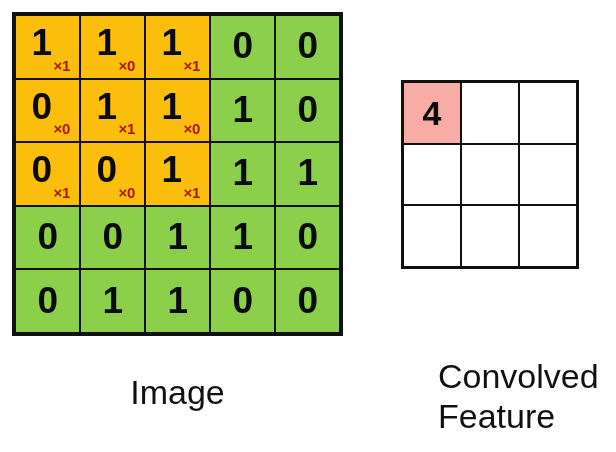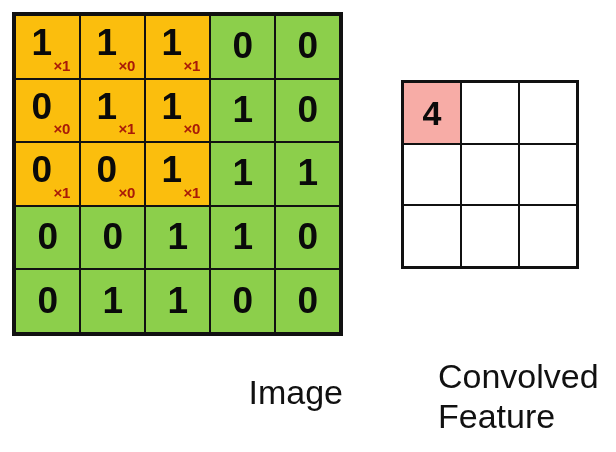--- a/index.html
+++ b/index.html
@@ -107,21 +107,21 @@
     font-size: 34px;
     font-weight: 400;
     color: #111111;
     line-height: 1.18;
     white-space: pre-line;
   }
   #image-caption {
     left: 12px;
     top: 372px;
     width: 331px;
-    text-align: right;
+    text-align: center;
   }
   #feature-caption {
     left: 393px;
     top: 356px;
     width: 223px;
     text-align: left;
     margin-left: 45px;
   }
 </style>
 </head>

